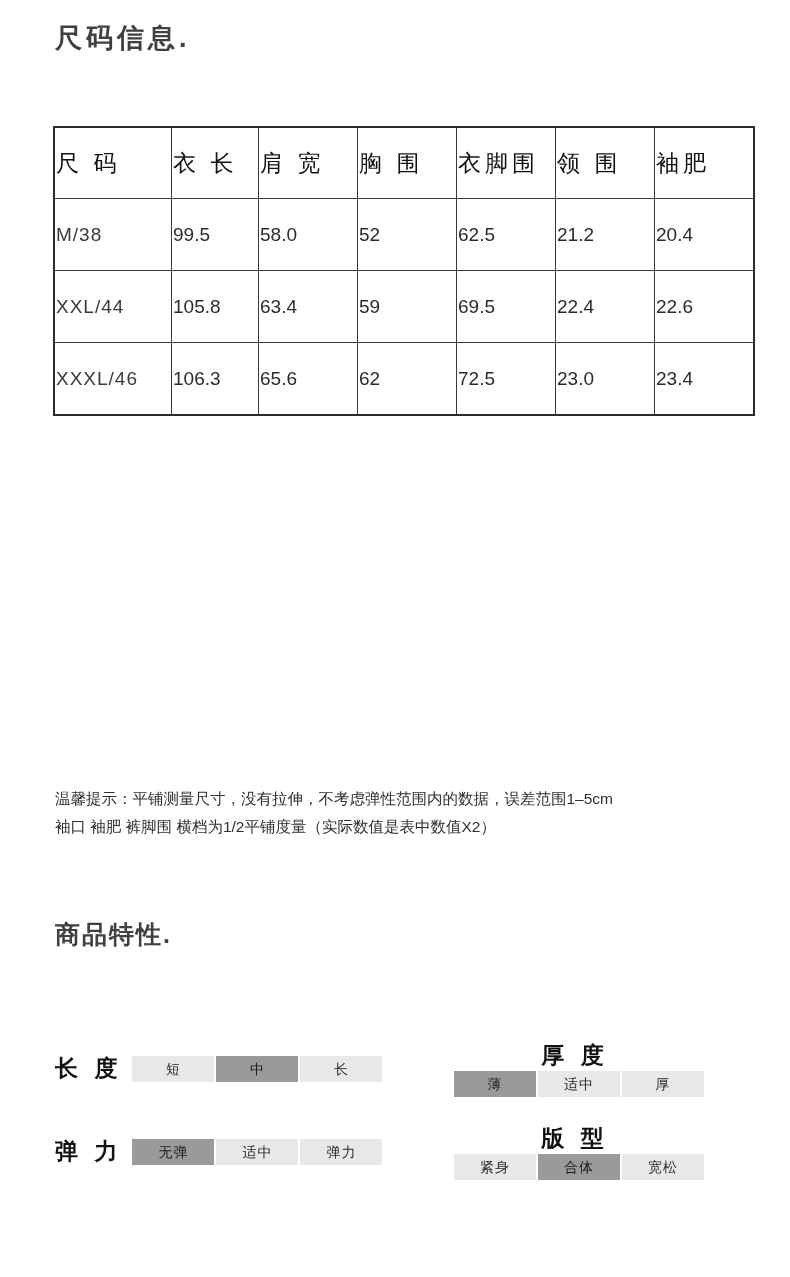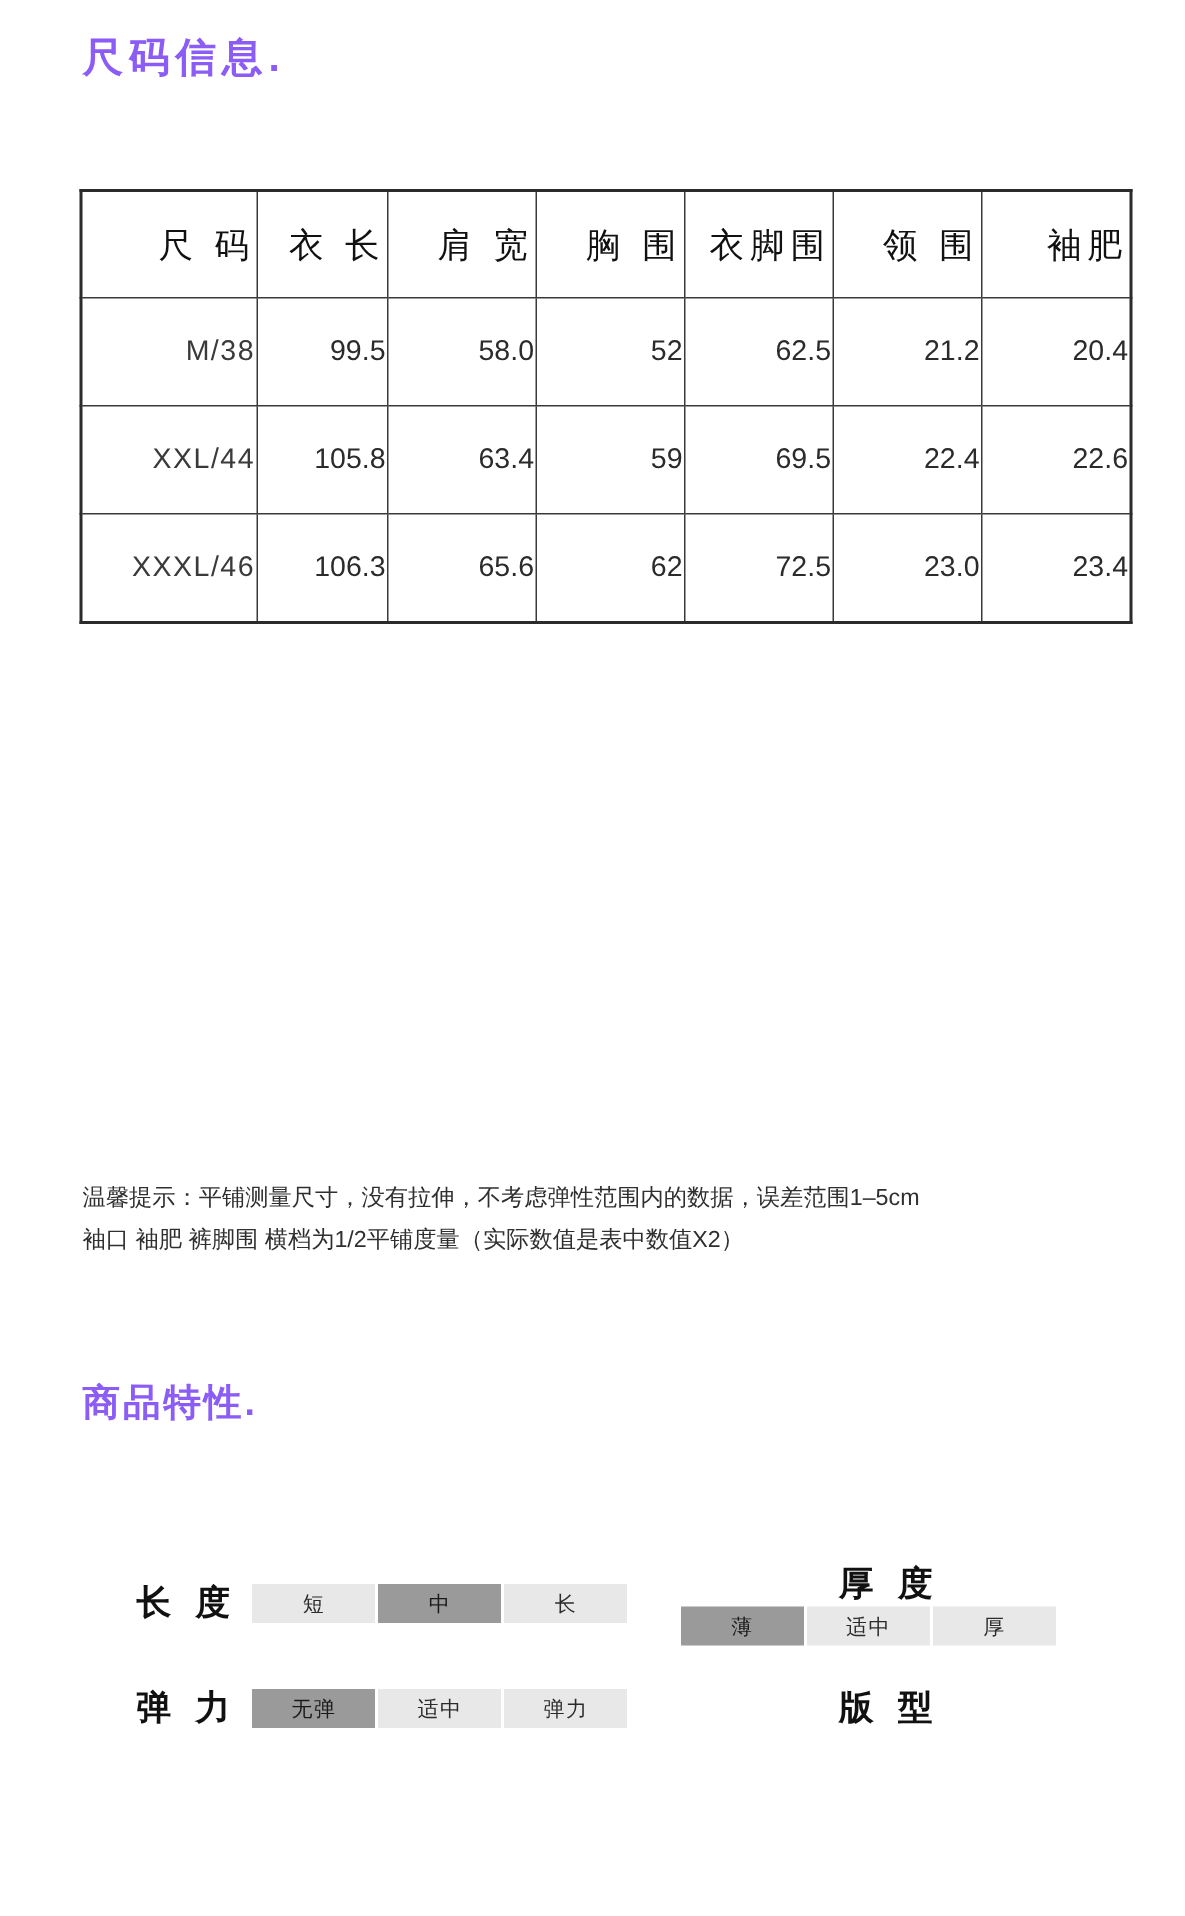--- a/index.html
+++ b/index.html
@@ -15,37 +15,37 @@
     position: relative;
     overflow: hidden;
   }
 
   
   .section-title {
     position: absolute;
     font-size: 27px;
     font-weight: bold;
     letter-spacing: 4px;
-    color: #8b5cf6;
+    color: #404040;
   }
   #size-info-title { left: 55px; top: 20px; }
   #feature-title  { left: 55px; top: 918px; font-size: 25px; letter-spacing: 2px;}
 
   
   .size-table {
     position: absolute;
     left: 53px;
     top: 126px;
     border-collapse: collapse;
     border: 2px solid #2b2b2b;
     table-layout: fixed;
   }
   .size-table th, .size-table td {
     border: 1px solid #3a3a3a;
-    text-align: right;
+    text-align: left;
     vertical-align: middle;
     color: #2b2b2b;
   }
   .size-table thead th {
     height: 68px;
     font-size: 23px;
     font-weight: normal;
     letter-spacing: 4px;
     color: #111111;
   }
@@ -93,21 +93,20 @@
   }
   .attr-block.left  { width: 360px; }
   .attr-block.right { width: 330px; flex-direction: column; }
   .attr-label {
     font-size: 23px;
     font-weight: bold;
     letter-spacing: 5px;
     color: #111111;
     white-space: nowrap;
     margin-right: 10px;
-    margin-left: 36px;
   }
   .attr-options {
     display: flex;
   }
   .opt {
     width: 82px;
     height: 26px;
     line-height: 26px;
     text-align: center;
     font-size: 14px;
@@ -201,16 +200,21 @@
     <div class="attr-block left">
       <span class="attr-label">弹 力</span>
       <span class="attr-options">
         <span class="opt active">无弹</span>
         <span class="opt">适中</span>
         <span class="opt">弹力</span>
       </span>
     </div>
     <div class="attr-block right">
       <span class="attr-label">版 型</span>
+      <span class="attr-options">
+        <span class="opt">紧身</span>
+        <span class="opt active">合体</span>
+        <span class="opt">宽松</span>
+      </span>
     </div>
   </div>
 
 </div>
 
 </body></html>

